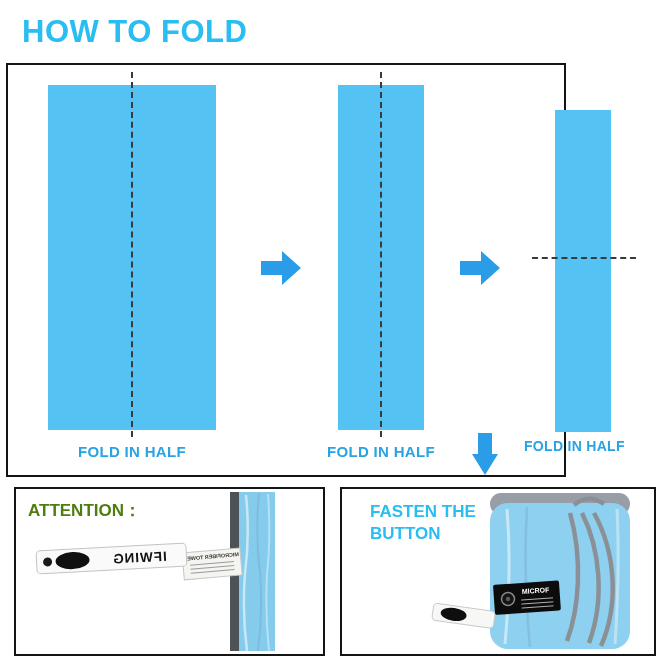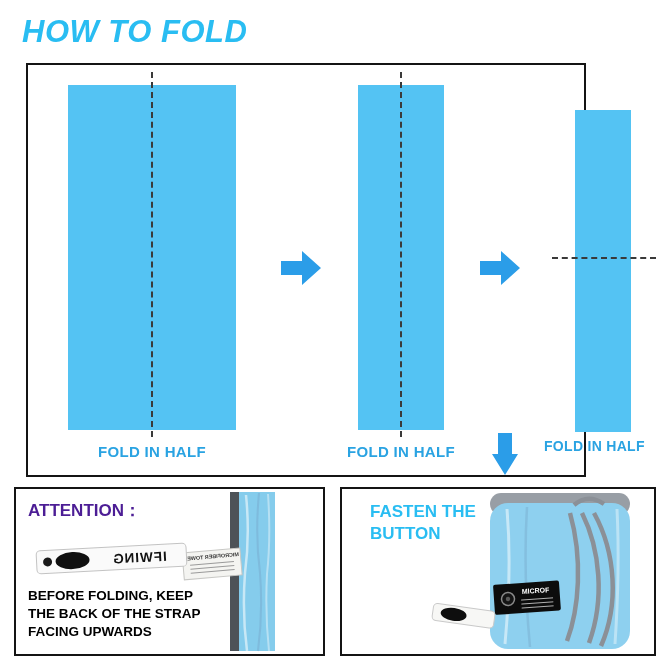--- a/index.html
+++ b/index.html
@@ -5,44 +5,44 @@
   :root{
     --accent:#29bdf2;
     --towel:#54c3f3;
     --arrow:#2b9de8;
     --label:#2aa3e2;
   }
   *{box-sizing:border-box;margin:0;padding:0;}
   body{background:#ffffff;font-family:"Liberation Sans", sans-serif;}
   .page{position:relative;width:670px;height:670px;background:#fff;overflow:hidden;}
   .title{position:absolute;left:22px;top:14px;font-size:31px;font-weight:bold;
-         color:var(--accent);letter-spacing:.5px;font-style:italic;}
+         color:var(--accent);letter-spacing:.5px;}
   .panel{position:absolute;border:2px solid #141414;background:#fff;}
-  .main-box{left:26px;top:63px;width:560px;height:414px;}
+  .main-box{left:6px;top:63px;width:560px;height:414px;}
   .towel{position:absolute;background:var(--towel);}
   .towel-1{left:40px;top:20px;width:168px;height:345px;}
   .towel-2{left:330px;top:20px;width:86px;height:345px;}
   .towel-3{left:547px;top:45px;width:56px;height:322px;}
   .fold-line-v{position:absolute;width:0;border-left:2px dashed #3a3a3a;}
   .line-1{left:123px;top:7px;height:365px;}
   .line-2{left:372px;top:7px;height:365px;}
   .fold-line-h{position:absolute;height:0;border-top:2px dashed #3a3a3a;}
   .line-3{left:524px;top:192px;width:104px;}
   .step-label{position:absolute;color:var(--label);font-weight:bold;font-size:15px;
               text-align:center;letter-spacing:.3px;}
   .label-1{left:40px;top:378px;width:168px;}
   .label-2{left:289px;top:378px;width:168px;}
   .label-3{left:516px;top:372px;width:120px;text-align:left;line-height:18px;font-size:14px;}
   .arrow{position:absolute;}
   .arrow-1{left:253px;top:186px;width:40px;height:34px;}
   .arrow-2{left:452px;top:186px;width:40px;height:34px;}
   .arrow-down{left:464px;top:368px;width:26px;height:42px;}
   .attention-box{left:14px;top:487px;width:311px;height:169px;}
   .fasten-box{left:340px;top:487px;width:316px;height:169px;}
-  .attention-title{position:absolute;left:12px;top:10px;font-size:17px;font-weight:bold;color:#4c1d95;}
+  .attention-title{position:absolute;left:12px;top:10px;font-size:17px;font-weight:bold;color:#4d7c0f;}
   .attention-note{position:absolute;left:12px;top:98px;font-size:13.5px;font-weight:bold;
                   color:#000;line-height:18px;}
   .fasten-title{position:absolute;left:28px;top:12px;font-size:17px;font-weight:bold;
                 color:var(--accent);line-height:22px;}
   .illu{position:absolute;left:0;top:0;width:100%;height:100%;}
 </style>
 </head>
 <body>
 
 <div class="page">
@@ -100,25 +100,20 @@
       <g transform="translate(20,62) rotate(-3)">
         <rect x="0" y="0" width="150" height="23" rx="4" fill="#fafafa" stroke="#c3c3c3" stroke-width="1"></rect>
         <circle cx="11" cy="11.5" r="4.5" fill="#1a1a1a"></circle>
         <ellipse cx="36" cy="11.5" rx="17" ry="8.5" fill="#101010"></ellipse>
         <g transform="translate(103,16.5) scale(-1,1)">
           <text x="0" y="0" text-anchor="middle" font-size="13.5" font-weight="bold" fill="#111" letter-spacing="1">IFWING</text>
         </g>
       </g>
     </svg>
     <div class="attention-title">ATTENTION：</div>
-    <div class="attention-note">
-      <div>BEFORE FOLDING, KEEP</div>
-      <div>THE BACK OF THE STRAP</div>
-      <div>FACING UPWARDS</div>
-    </div>
   </div>
 
   <div class="panel fasten-box">
     <svg class="illu" viewBox="0 0 312 165">
 
       <rect x="148" y="4" width="140" height="22" rx="11" fill="#989ea5"></rect>
 
       <rect x="148" y="14" width="140" height="146" rx="18" fill="#8ed0ef"></rect>
       <path d="M165,20 q5,60 -2,135" stroke="rgba(255,255,255,0.5)" stroke-width="3" fill="none"></path>
       <path d="M185,18 q-4,66 3,140" stroke="rgba(120,170,205,0.45)" stroke-width="2.5" fill="none"></path>

